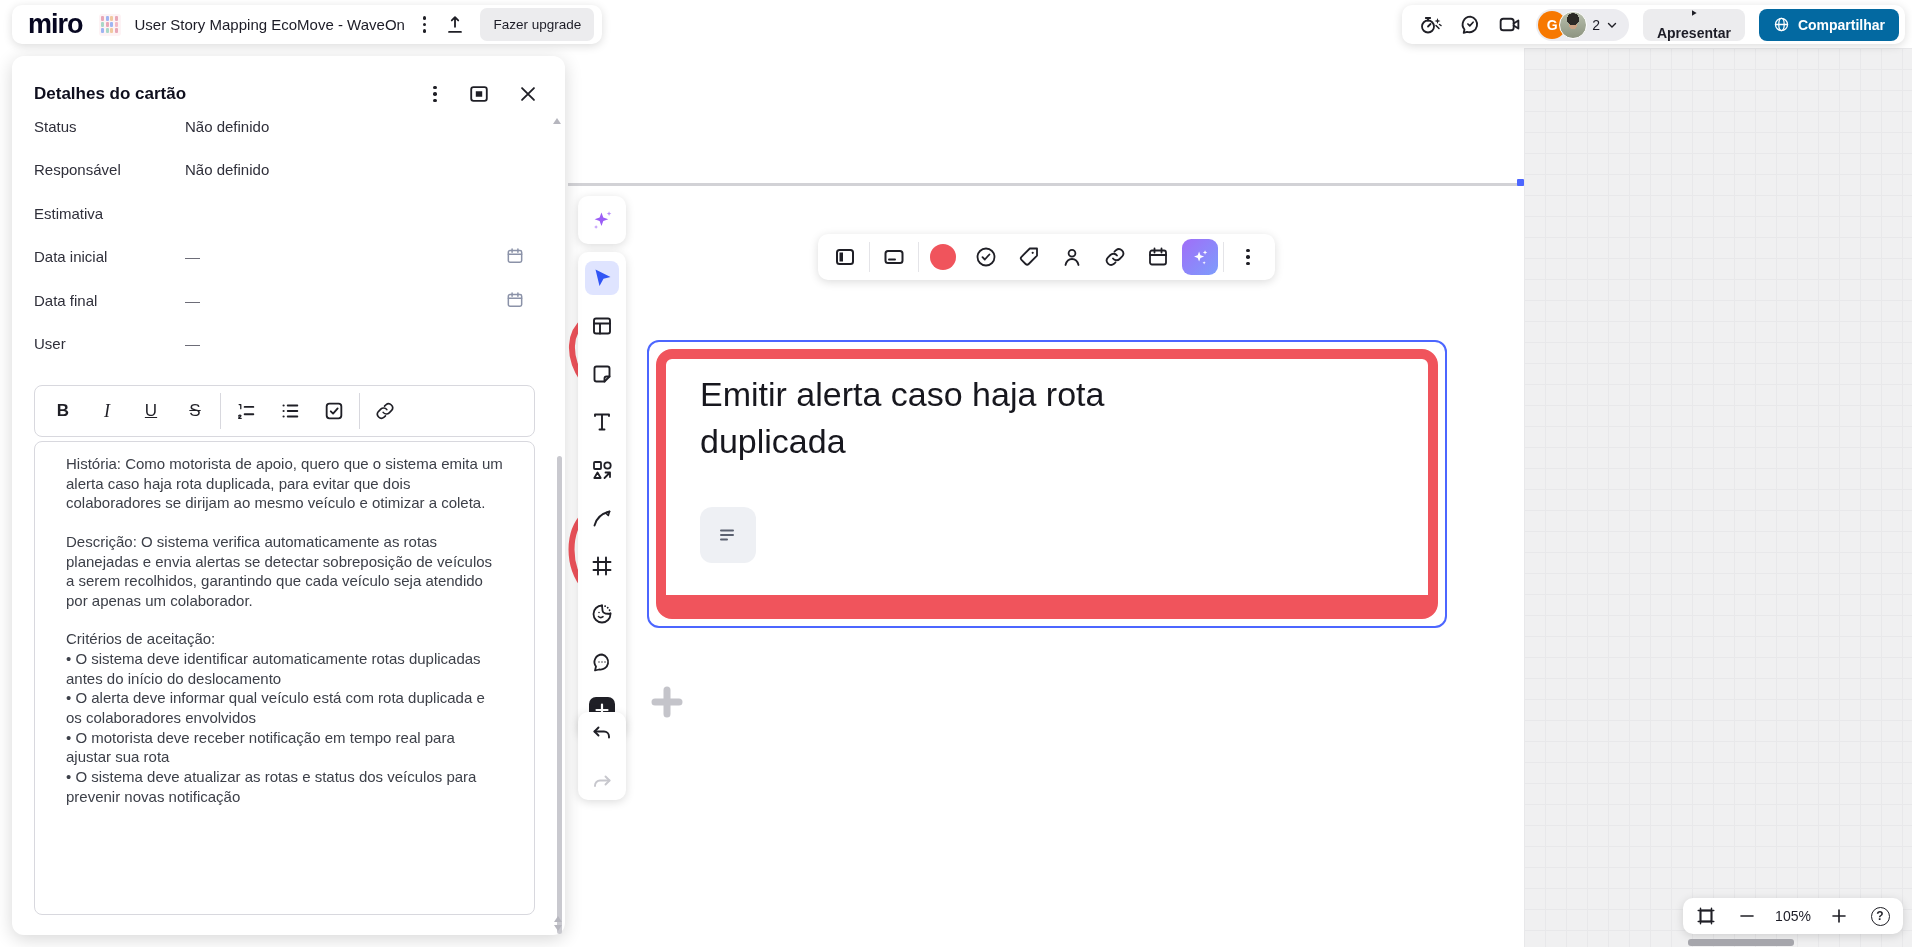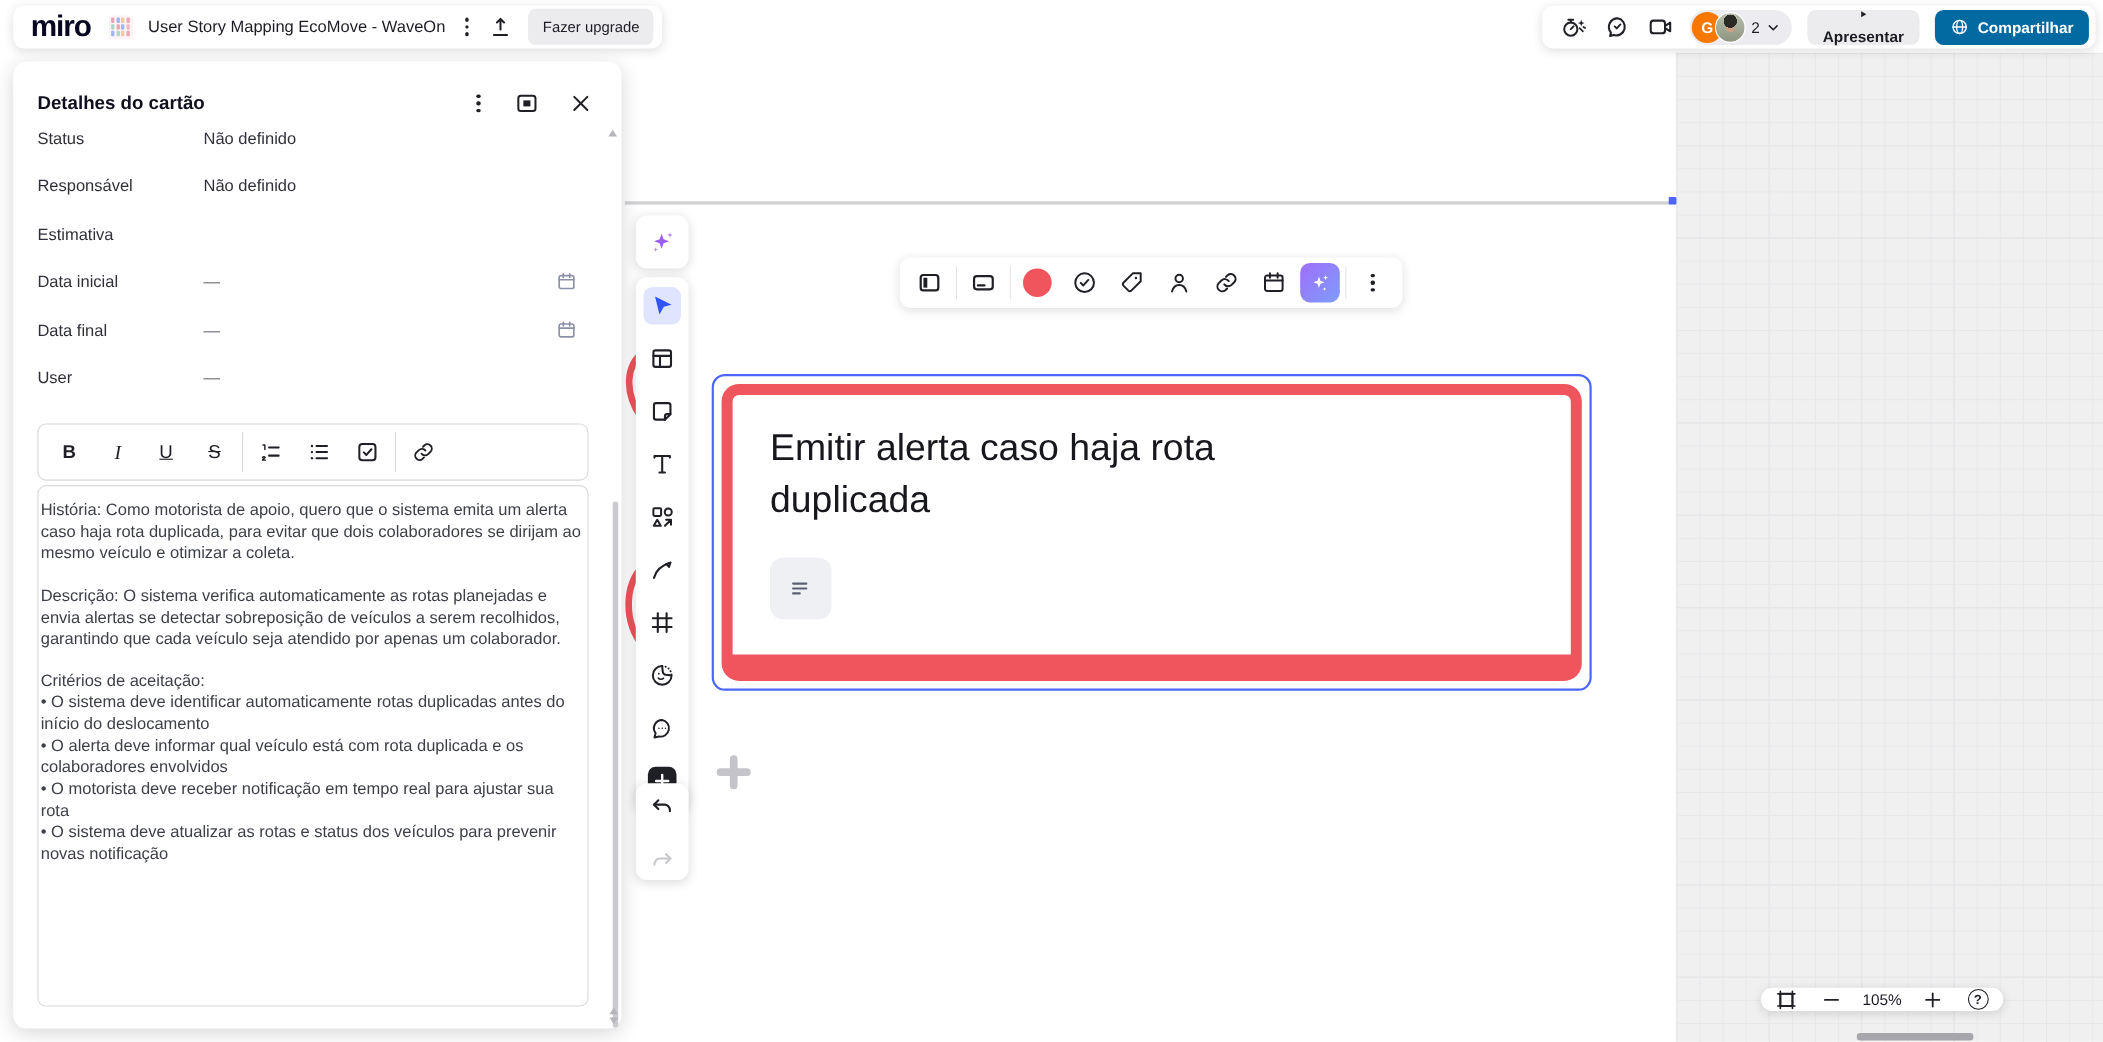--- a/index.html
+++ b/index.html
@@ -46,21 +46,21 @@
       linear-gradient(to right,#dedee1 1px,transparent 1px),
       linear-gradient(to bottom,#dedee1 1px,transparent 1px);
     background-size:21px 21px,21px 21px,84px 84px,84px 84px; z-index:0; }
   #frame-line { left:568px; top:183px; width:956px; height:3px; background:#d2d2d6; z-index:1; }
   #frame-handle { left:1517px; top:179px; width:7px; height:7px; border-radius:1px; z-index:2; }
   .scribble { z-index:1; }
 
   
   #card-selection { left:647px; top:340px; width:800px; height:288px; border:2px solid; border-radius:12px; z-index:3; }
   #story-card { left:656px; top:349px; width:782px; height:270px; background:#fff; border:10px solid; border-bottom-width:24px; border-radius:16px; z-index:3; cursor:pointer; }
-  #card-title { position:absolute; left:34px; top:25px; width:520px; font-size:34px; font-weight:500; line-height:1.38; color:#17171e; }
+  #card-title { position:absolute; left:34px; top:12px; width:520px; font-size:34px; font-weight:500; line-height:1.38; color:#17171e; }
   #card-desc-badge { position:absolute; left:34px; top:148px; width:56px; height:56px; background:#eef0f4; border-radius:12px; display:flex; align-items:center; justify-content:center; cursor:pointer; }
   #canvas-plus { left:650px; top:685px; width:34px; height:34px; z-index:2; cursor:pointer; }
 
   
   #context-toolbar { left:818px; top:234px; width:457px; height:46px; display:flex; align-items:center; justify-content:space-between; padding:0 8px; z-index:10; }
   .ct-item { width:38px; height:38px; display:flex; align-items:center; justify-content:center; border-radius:8px; cursor:pointer; }
   .ct-div { width:1px; height:30px; background:#e4e4e8; }
   .color-dot { width:26px; height:26px; border-radius:50%; }
   .ai-btn { width:36px; height:36px; border-radius:9px; background:linear-gradient(135deg,#a06ef8,#7d9dfc); display:flex; align-items:center; justify-content:center; cursor:pointer; }
 
@@ -83,33 +83,33 @@
   .field-value.dash { color:#6d6d78; }
   .field-cal { margin-left:auto; cursor:pointer; }
   #editor-box { position:absolute; left:22px; top:329px; width:501px; }
   #editor-toolbar { height:52px; border:1px solid #d8d8de; border-radius:8px; display:flex; align-items:center; padding:0 6px; }
   .fmt-btn { width:44px; height:38px; display:flex; align-items:center; justify-content:center; font-size:17px; color:#1f1f26; cursor:pointer; border-radius:6px; }
   .fmt-b { font-weight:700; }
   .fmt-i { font-style:italic; font-family:"Liberation Serif", serif; font-size:18px; }
   .fmt-u { text-decoration:underline; }
   .fmt-s { text-decoration:line-through; }
   .fmt-div { width:1px; height:36px; background:#d8d8de; margin:0 3px; }
-  #editor-text { margin-top:4px; height:474px; border:1px solid #d8d8de; border-radius:8px; padding:12px 2px; font-size:15px; line-height:1.31; color:#3d4049; overflow:hidden; }
+  #editor-text { margin-top:4px; height:474px; border:1px solid #d8d8de; border-radius:8px; padding:12px 31px; font-size:15px; line-height:1.31; color:#3d4049; overflow:hidden; }
   #editor-text p { margin-bottom:19px; }
   #editor-text .crit { margin-bottom:0; }
   
   #panel-scroll-up { position:absolute; right:4px; top:62px; width:0; height:0; border-left:4px solid transparent; border-right:4px solid transparent; border-bottom:6px solid #b6b6be; }
   #panel-scroll-thumb { position:absolute; right:3px; top:400px; width:5px; height:478px; border-radius:3px; background:#c9c9cf; }
   .panel-scroll-arrows { position:absolute; right:3px; bottom:4px; display:flex; flex-direction:column; gap:3px; }
   .panel-scroll-arrows i { width:0; height:0; border-left:4px solid transparent; border-right:4px solid transparent; }
   .panel-scroll-arrows .up { border-bottom:6px solid #b6b6be; }
   .panel-scroll-arrows .down { border-top:6px solid #b6b6be; }
 
   
-  #zoom-bar { left:1601px; top:898px; width:220px; height:21px; display:flex; align-items:center; justify-content:space-between; padding:0 10px; z-index:30; }
+  #zoom-bar { left:1683px; top:898px; width:220px; height:36px; display:flex; align-items:center; justify-content:space-between; padding:0 10px; z-index:30; }
   .zb-item { display:flex; align-items:center; justify-content:center; cursor:pointer; width:26px; height:26px; }
   #zoom-level { font-size:14px; color:#1c1c26; }
   #help-icon { width:19px; height:19px; border:1.7px solid #1f1f26; border-radius:50%; font-size:12px; font-weight:700; display:flex; align-items:center; justify-content:center; }
   #hscroll-thumb { left:1688px; top:939px; width:106px; height:7px; background:#a6a6ac; border-radius:3px; z-index:30; }
 </style>
 </head>
 <body>
 
 <div class="abs" id="grid-area"></div>
 <div class="abs" id="frame-line"></div>

